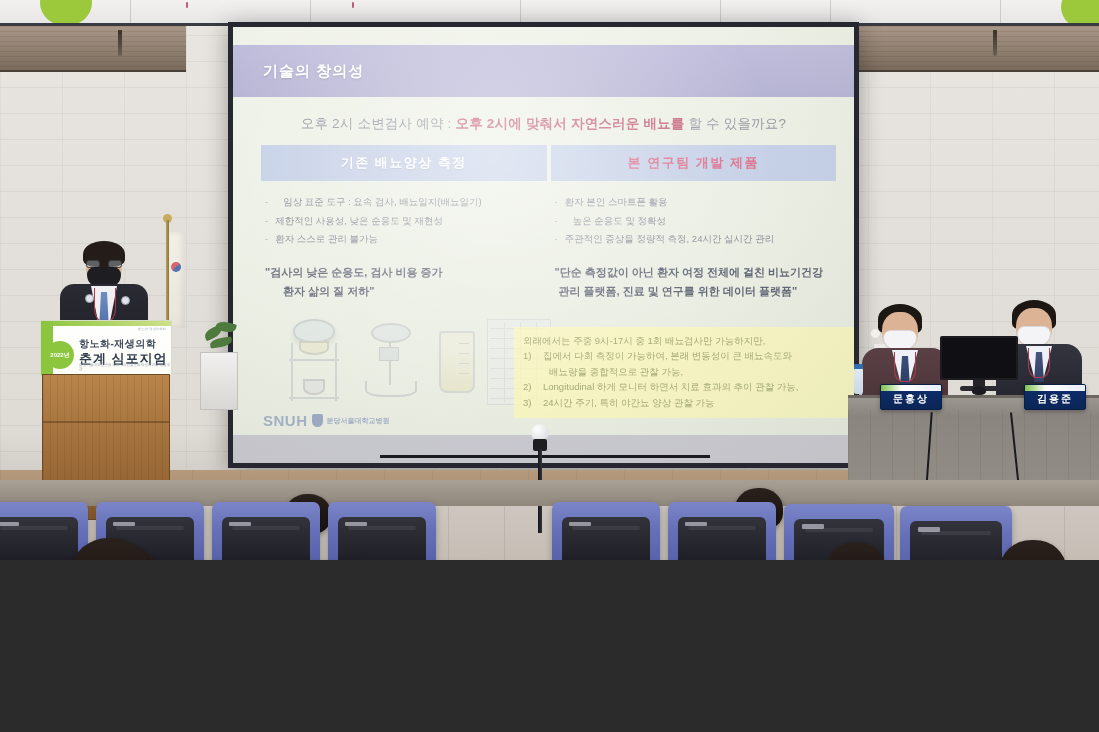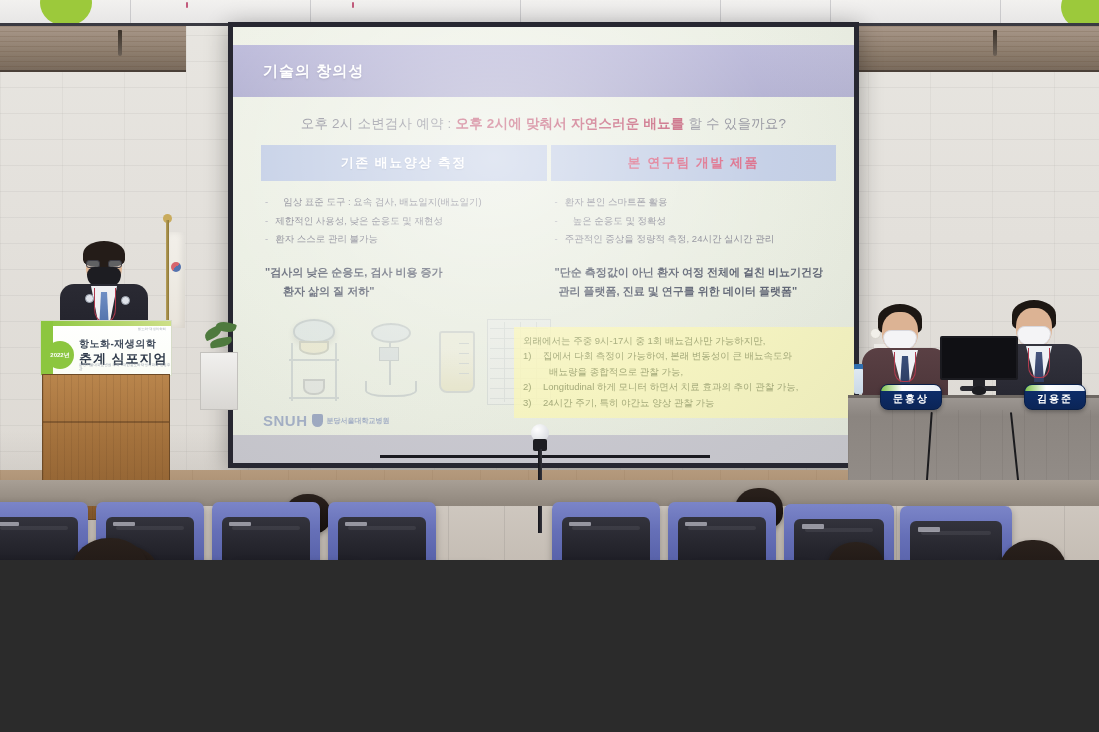--- a/index.html
+++ b/index.html
@@ -320,21 +320,21 @@
   }
   .p-table .skirt{ position:absolute; left:0; top:12px; width:100%; height:93px;
     background:repeating-linear-gradient(90deg, rgba(0,0,0,0.05) 0px, rgba(0,0,0,0.05) 1px, rgba(0,0,0,0) 1px, rgba(0,0,0,0) 22px); }
   .p-table .cable{ position:absolute; top:14px; width:2px; height:78px; background:#1b1b1e; border-radius:1px; }
   .p-table .cable.c1{ left:80px; transform:rotate(4deg); }
   .p-table .cable.c2{ left:166px; transform:rotate(-6deg); }
 
   .nameplate{
     position:absolute; top:84px; width:62px; height:26px;
     background:linear-gradient(180deg,#0e2f6e 0%,#0b2557 100%);
-    border:1.5px solid #0a1f48; border-radius:8px;
+    border:1.5px solid #0a1f48; border-radius:2px;
     display:flex; align-items:flex-end; justify-content:center;
     overflow:hidden; box-shadow:0 2px 4px rgba(0,0,0,.3);
   }
   .nameplate .strip{ position:absolute; left:0; top:0; width:100%; height:6px;
     background:linear-gradient(90deg,#7ec24a 0%, #ffffff 35%, #e8eef6 100%); }
   .nameplate .nm{
     width:100%; text-align:center; font-size:10px; font-weight:bold;
     color:#ffffff; letter-spacing:2px; padding-bottom:3px;
   }
   .nameplate.n1{ left:32px; }

